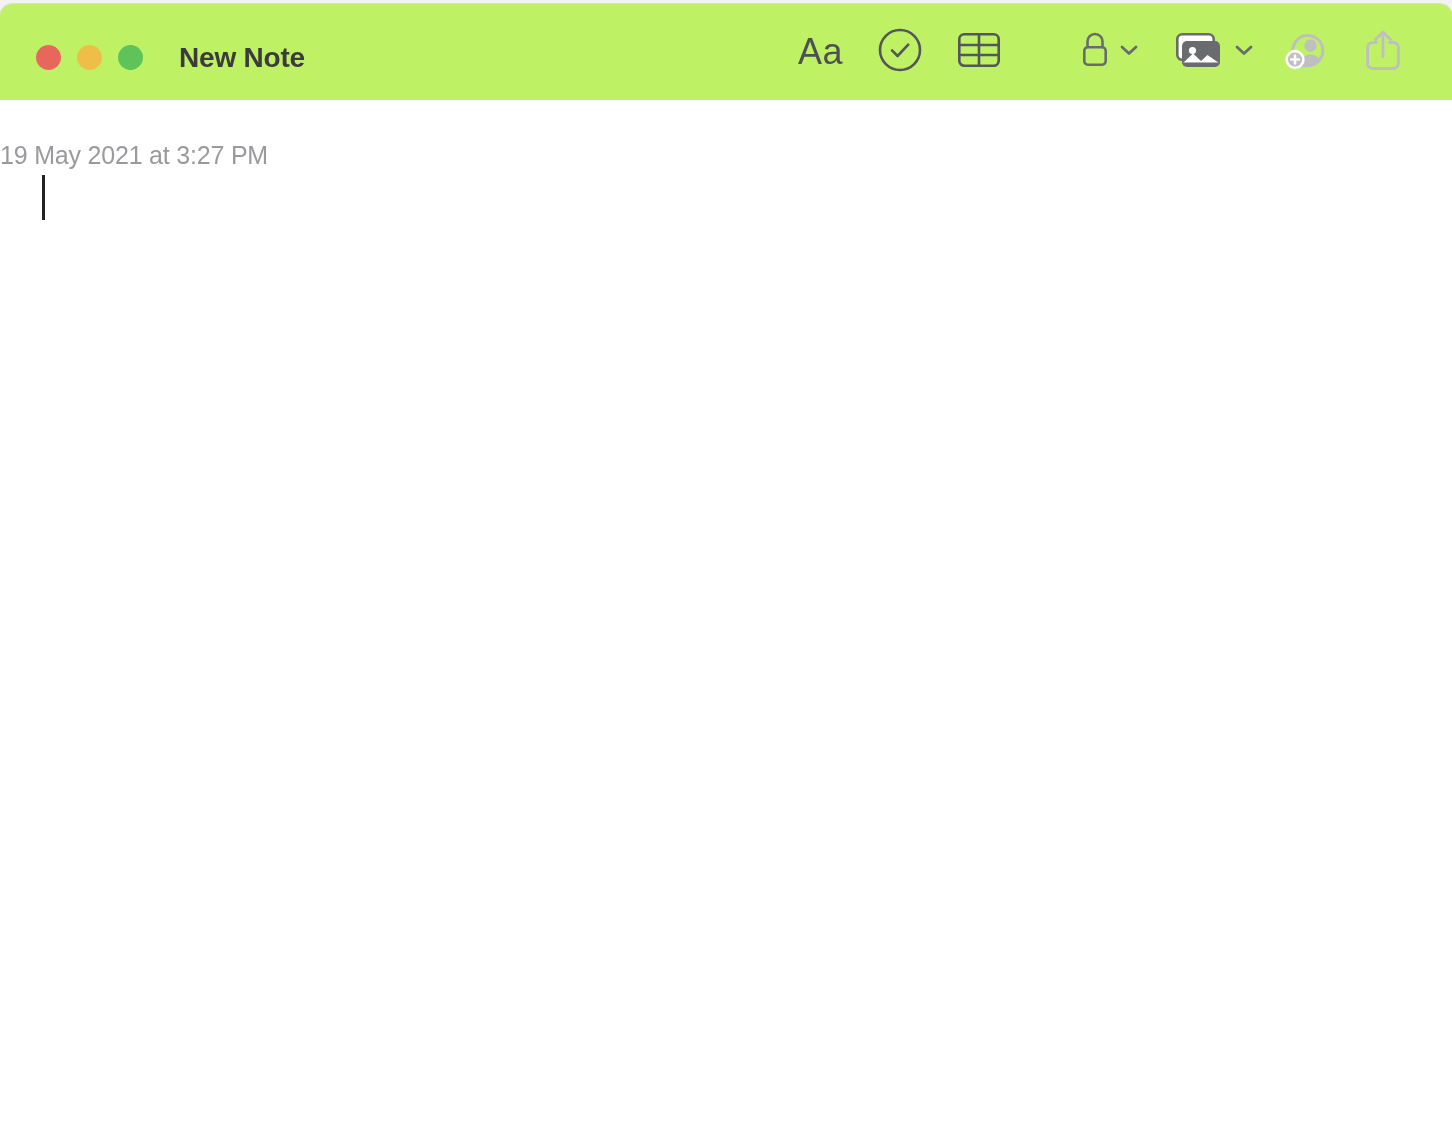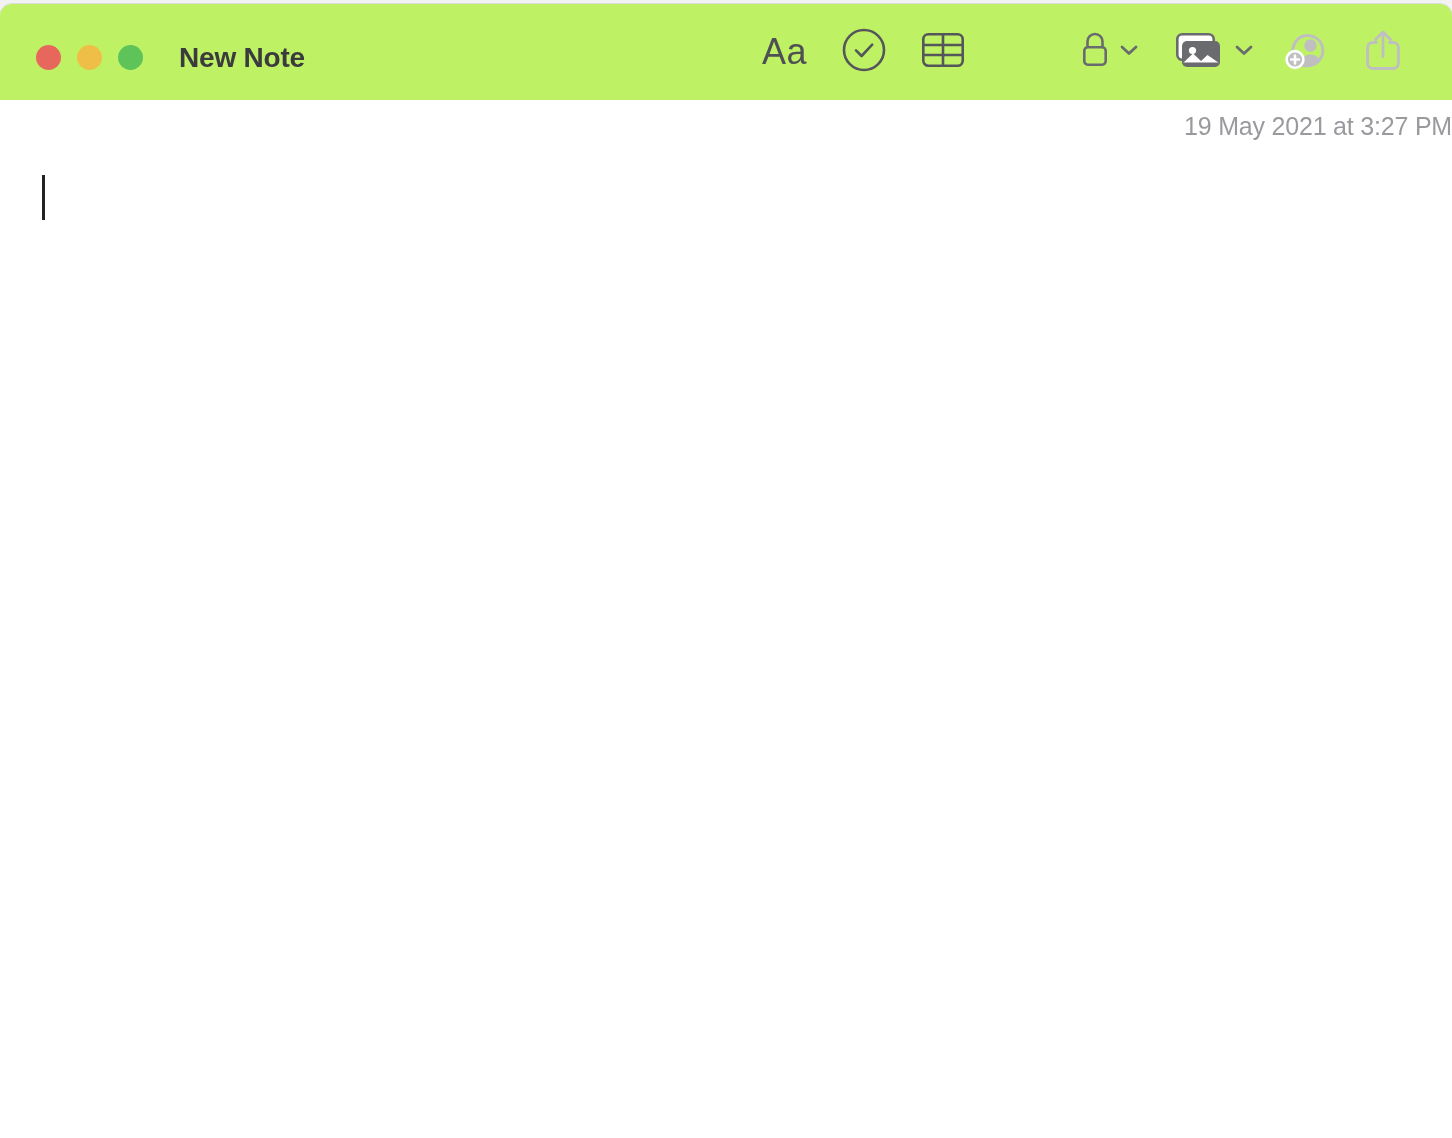--- a/index.html
+++ b/index.html
@@ -86,21 +86,21 @@
   }
 
   
   .toolbar-group {
     position: absolute;
     top: 0;
     height: 96px;
     display: flex;
     align-items: center;
   }
-  .toolbar-center { left: 762px; gap: 34px; }
+  .toolbar-center { left: 798px; gap: 34px; }
   .toolbar-right  { left: 1078px; gap: 30px; }
 
   .tb-item {
     display: flex;
     align-items: center;
     gap: 7px;
     cursor: default;
   }
   .tb-icon { display: block; }
 
@@ -119,22 +119,22 @@
     position: relative;
     width: 100%;
     height: 1038px;
     background: #ffffff;
   }
 
   .note-date {
     position: absolute;
     left: 0;
     right: 0;
-    top: 12px;
-    text-align: right;
+    top: 41px;
+    text-align: left;
     font-size: 25px;
     color: #9a9a9e;
     letter-spacing: -0.2px;
   }
 
   .note-editor {
     position: absolute;
     left: 42px;
     top: 75px;
     right: 40px;

